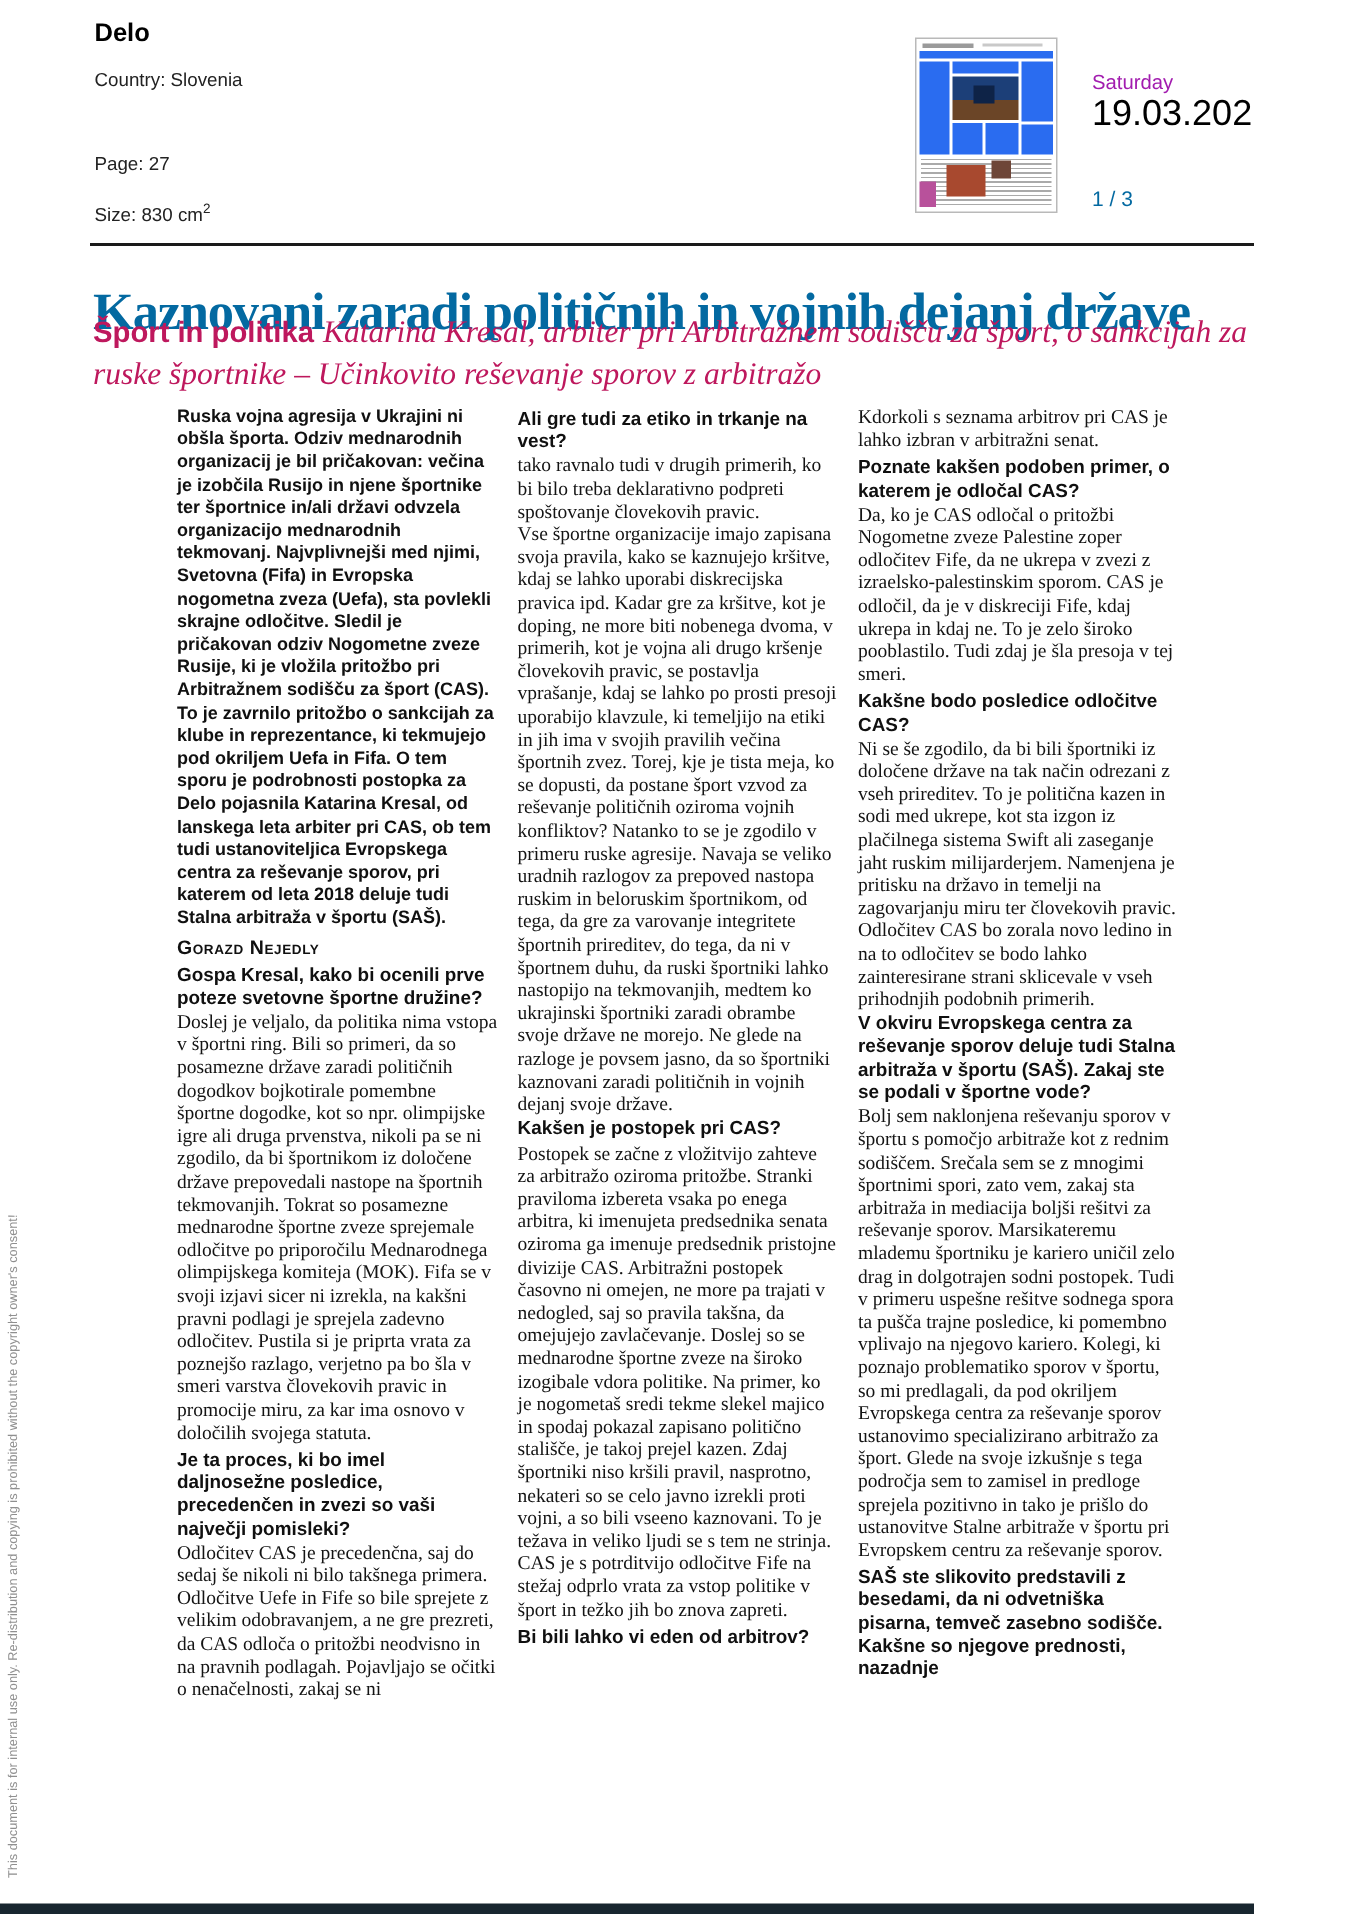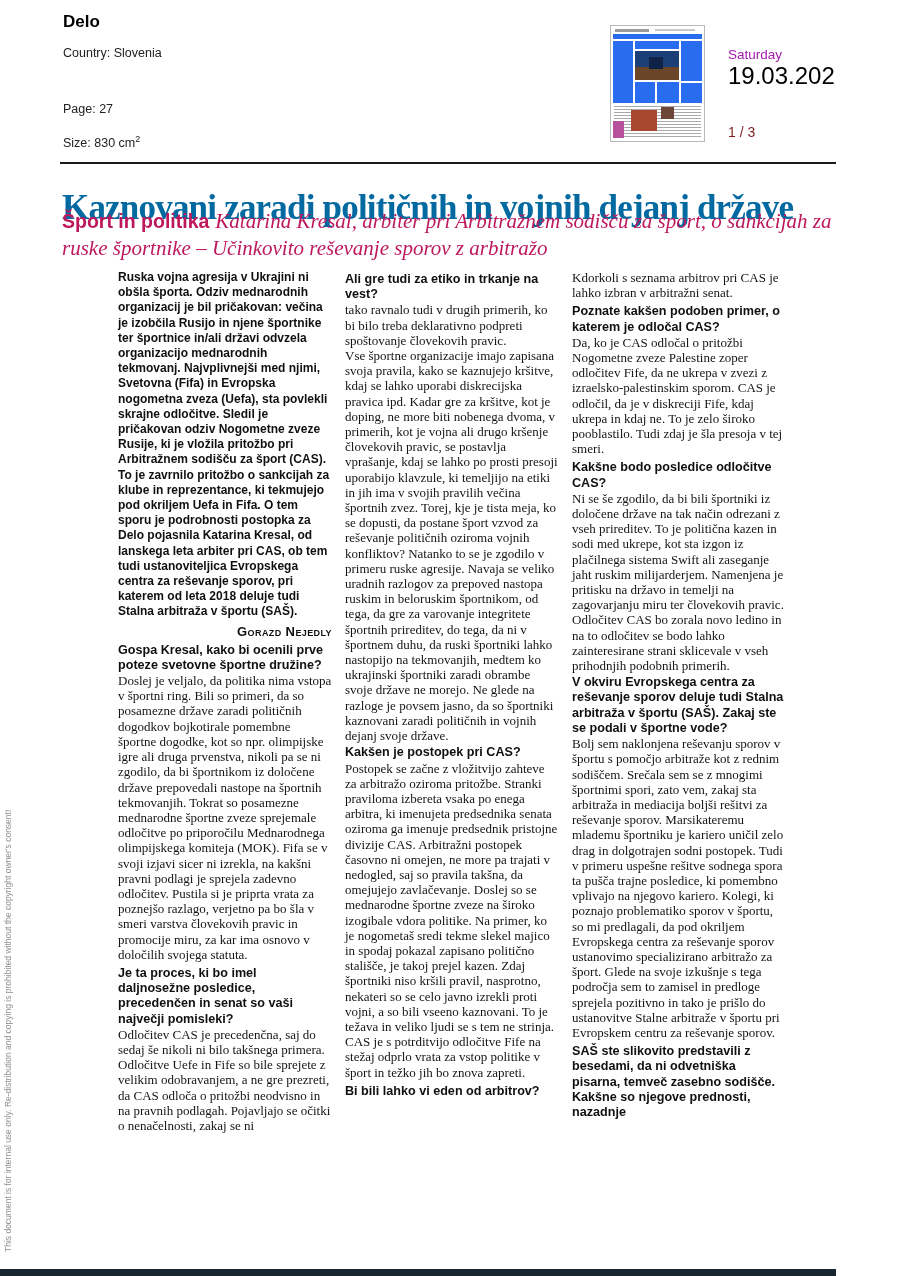--- a/index.html
+++ b/index.html
@@ -11,21 +11,21 @@
   
   .src-name { position:absolute; left:63px; top:12px; font-size:17px; font-weight:bold; color:#000; }
   .meta { position:absolute; left:63px; font-size:12.5px; color:#222; }
   .meta.country { top:46px;text-align:center; }
   .meta.pageno  { top:102px; }
   .meta.size    { top:134px; }
   .meta.size sup { font-size:9px; }
 
   .date-big   { position:absolute; left:728px; top:28px; font-size:24px; color:#000;margin-top:34px; }
   .weekday    { position:absolute; left:728px; top:47px; font-size:13.5px; color:#a21caf; }
-  .page-indic { position:absolute; left:728px; top:124px; font-size:14px; color:#7f1d1d; }
+  .page-indic { position:absolute; left:728px; top:124px; font-size:14px; color:#0369a1; }
 
   
   .thumb { position:absolute; left:610px; top:25px; width:93px; height:115px;
            background:#fff; border:1px solid #b9b9b9; }
   .thumb * { position:absolute; }
   .t-head   { left:4px; top:3px;  width:34px; height:3px; background:#9a9a9a; }
   .t-head2  { left:44px; top:3px; width:40px; height:2px; background:#c9c9c9; }
   .t-strip  { left:2px; top:8px;  width:89px; height:5px;  background:var(--hl); }
   .t-b1 { left:2px;  top:15px; width:20px; height:62px; background:var(--hl); }
   .t-b2 { left:24px; top:15px; width:44px; height:8px;  background:var(--hl); }
@@ -54,21 +54,21 @@
               font-size:19.5px; padding-right:6px; }
 
   
   .cols { position:absolute; left:118px; top:270px; width:670px; display:flex; gap:13px; }
   .col  { width:214px; }
   .blk  { margin:0; }
   .answer   { font-family:"Liberation Serif", serif; font-size:13px; line-height:15.2px; color:#141414;
               hyphens:auto; }
   .lead     { font-weight:bold; font-size:12px; line-height:15.2px; color:#101010; hyphens:auto; }
   .question { font-weight:bold; font-size:12.6px; line-height:15.2px; color:#101010; margin-top:2px; hyphens:auto; }
-  .byline   { font-weight:bold; font-variant:small-caps; font-size:13px; letter-spacing:0.4px; color:#101010;text-align:right; }
+  .byline   { font-weight:bold; font-variant:small-caps; font-size:13px; letter-spacing:0.4px; color:#101010; }
   .gap { margin-top:4px; }
 
   
   .watermark { position:absolute; left:3px; top:830px; height:422px;
                writing-mode:vertical-rl; transform:rotate(180deg);
                font-size:8.5px; color:#8f8f8f; white-space:nowrap; }
   .footer-bar { position:absolute; left:0; bottom:0; width:901px; height:7px; background:var(--bar); }
 </style>
 </head>
 <body>
@@ -106,21 +106,21 @@
   <div class="subhead">
     <span class="kicker">Šport in politika</span><span>Katarina Kresal, arbiter pri Arbitražnem sodišču za šport, o sankcijah za ruske športnike – Učinkovito reševanje sporov z arbitražo</span>
   </div>
 
   <div class="cols">
     <div class="col">
         <p class="blk lead">Ruska vojna agresija v Ukrajini ni obšla športa. Odziv mednarodnih organizacij je bil pričakovan: večina je izobčila Rusijo in njene športnike ter športnice in/ali državi odvzela organizacijo mednarodnih tekmovanj. Najvplivnejši med njimi, Svetovna (Fifa) in Evropska nogometna zveza (Uefa), sta povlekli skrajne odločitve. Sledil je pričakovan odziv Nogometne zveze Rusije, ki je vložila pritožbo pri Arbitražnem sodišču za šport (CAS). To je zavrnilo pritožbo o sankcijah za klube in reprezentance, ki tekmujejo pod okriljem Uefa in Fifa. O tem sporu je podrobnosti postopka za Delo pojasnila Katarina Kresal, od lanskega leta arbiter pri CAS, ob tem tudi ustanoviteljica Evropskega centra za reševanje sporov, pri katerem od leta 2018 deluje tudi Stalna arbitraža v športu (SAŠ).</p>
         <p class="blk byline gap">Gorazd Nejedly</p>
         <p class="blk question gap">Gospa Kresal, kako bi ocenili prve poteze svetovne športne družine?</p>
         <p class="blk answer">Doslej je veljalo, da politika nima vstopa v športni ring. Bili so primeri, da so posamezne države zaradi političnih dogodkov bojkotirale pomembne športne dogodke, kot so npr. olimpijske igre ali druga prvenstva, nikoli pa se ni zgodilo, da bi športnikom iz določene države prepovedali nastope na športnih tekmovanjih. Tokrat so posamezne mednarodne športne zveze sprejemale odločitve po priporočilu Mednarodnega olimpijskega komiteja (MOK). Fifa se v svoji izjavi sicer ni izrekla, na kakšni pravni podlagi je sprejela zadevno odločitev. Pustila si je priprta vrata za poznejšo razlago, verjetno pa bo šla v smeri varstva človekovih pravic in promocije miru, za kar ima osnovo v določilih svojega statuta.</p>
-        <p class="blk question gap">Je ta proces, ki bo imel daljnosežne posledice, precedenčen in senat so vaši največji pomisleki?</p>
+        <p class="blk question gap">Je ta proces, ki bo imel daljnosežne posledice, precedenčen in zvezi so vaši največji pomisleki?</p>
         <p class="blk answer">Odločitev CAS je precedenčna, saj do sedaj še nikoli ni bilo takšnega primera. Odločitve Uefe in Fife so bile sprejete z velikim odobravanjem, a ne gre prezreti, da CAS odloča o pritožbi neodvisno in na pravnih podlagah. Pojavljajo se očitki o nenačelnosti, zakaj se ni</p>
       </div>
     <div class="col">
         <p class="blk question">Ali gre tudi za etiko in trkanje na vest?</p>
         <p class="blk answer">tako ravnalo tudi v drugih primerih, ko bi bilo treba deklarativno podpreti spoštovanje človekovih pravic.</p>
         <p class="blk answer">Vse športne organizacije imajo zapisana svoja pravila, kako se kaznujejo kršitve, kdaj se lahko uporabi diskrecijska pravica ipd. Kadar gre za kršitve, kot je doping, ne more biti nobenega dvoma, v primerih, kot je vojna ali drugo kršenje človekovih pravic, se postavlja vprašanje, kdaj se lahko po prosti presoji uporabijo klavzule, ki temeljijo na etiki in jih ima v svojih pravilih večina športnih zvez. Torej, kje je tista meja, ko se dopusti, da postane šport vzvod za reševanje političnih oziroma vojnih konfliktov? Natanko to se je zgodilo v primeru ruske agresije. Navaja se veliko uradnih razlogov za prepoved nastopa ruskim in beloruskim športnikom, od tega, da gre za varovanje integritete športnih prireditev, do tega, da ni v športnem duhu, da ruski športniki lahko nastopijo na tekmovanjih, medtem ko ukrajinski športniki zaradi obrambe svoje države ne morejo. Ne glede na razloge je povsem jasno, da so športniki kaznovani zaradi političnih in vojnih dejanj svoje države.</p>
         <p class="blk question">Kakšen je postopek pri CAS?</p>
         <p class="blk answer">Postopek se začne z vložitvijo zahteve za arbitražo oziroma pritožbe. Stranki praviloma izbereta vsaka po enega arbitra, ki imenujeta predsednika senata oziroma ga imenuje predsednik pristojne divizije CAS. Arbitražni postopek časovno ni omejen, ne more pa trajati v nedogled, saj so pravila takšna, da omejujejo zavlačevanje. Doslej so se mednarodne športne zveze na široko izogibale vdora politike. Na primer, ko je nogometaš sredi tekme slekel majico in spodaj pokazal zapisano politično stališče, je takoj prejel kazen. Zdaj športniki niso kršili pravil, nasprotno, nekateri so se celo javno izrekli proti vojni, a so bili vseeno kaznovani. To je težava in veliko ljudi se s tem ne strinja. CAS je s potrditvijo odločitve Fife na stežaj odprlo vrata za vstop politike v šport in težko jih bo znova zapreti.</p>
         <p class="blk question gap">Bi bili lahko vi eden od arbitrov?</p>
       </div>

